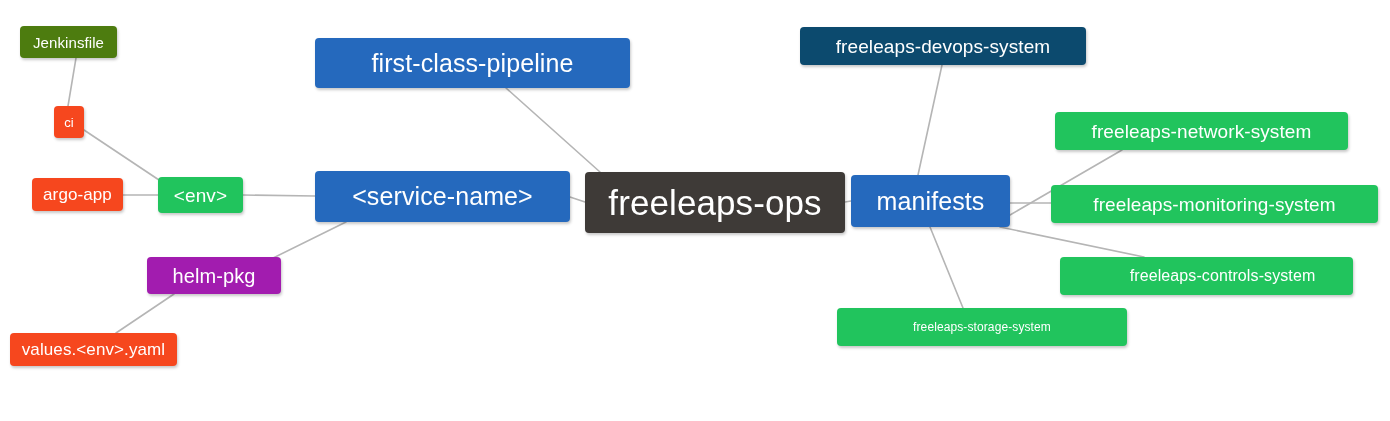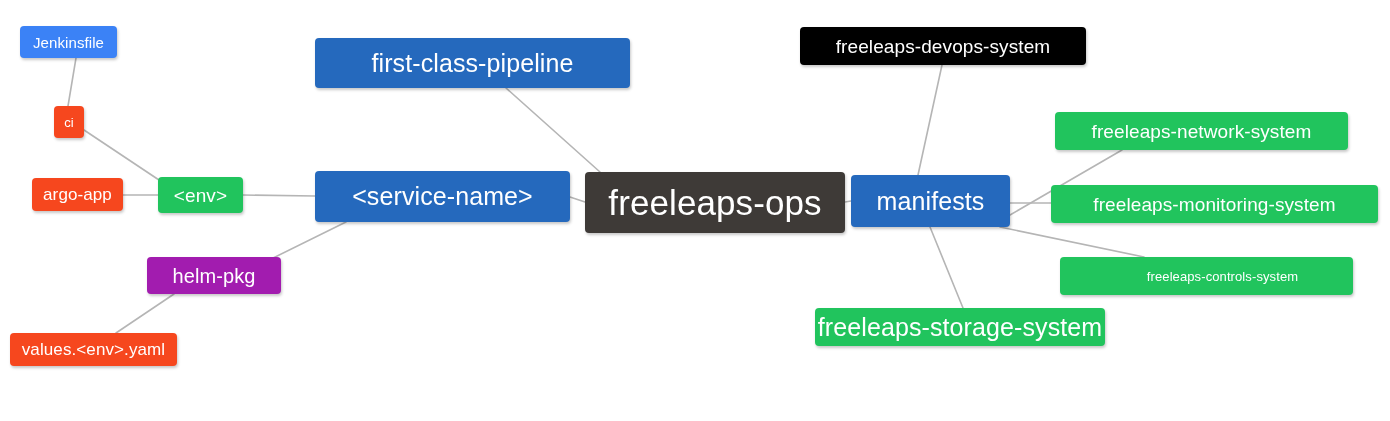--- a/index.html
+++ b/index.html
@@ -78,36 +78,36 @@
       </div>
       <div class="node" style="left: 851px; top: 175px; width: 159px; height: 52px; background: rgb(37, 105, 189); font-size: 25px;">
         <span class="node-label">manifests</span>
       </div>
       <div class="node" style="left: 158px; top: 177px; width: 85px; height: 36px; background: rgb(33, 196, 93); font-size: 19px;">
         <span class="node-label">&lt;env&gt;</span>
       </div>
       <div class="node" style="left: 147px; top: 257px; width: 134px; height: 37px; background: #a21caf; font-size: 20px;">
         <span class="node-label">helm-pkg</span>
       </div>
-      <div class="node" style="left: 800px; top: 27px; width: 286px; height: 38px; background: #000000; font-size: 19px;">
+      <div class="node" style="left: 800px; top: 27px; width: 286px; height: 38px; background: #0c4a6e; font-size: 19px;">
         <span class="node-label">freeleaps-devops-system</span>
       </div>
       <div class="node" style="left: 1055px; top: 112px; width: 293px; height: 38px; background: rgb(33, 196, 93); font-size: 19px;">
         <span class="node-label">freeleaps-network-system</span>
       </div>
       <div class="node" style="left: 1051px; top: 185px; width: 327px; height: 38px; background: rgb(33, 196, 93); font-size: 19px;">
         <span class="node-label">freeleaps-monitoring-system</span>
       </div>
-      <div class="node" style="left: 1060px; top: 257px; width: 293px; height: 38px; background: rgb(33, 196, 93); font-size: 13px; padding-left: 32px;">
+      <div class="node" style="left: 1060px; top: 257px; width: 293px; height: 38px; background: rgb(33, 196, 93); font-size: 16px; padding-left: 32px;">
         <span class="node-label">freeleaps-controls-system</span>
       </div>
-      <div class="node" style="left: 815px; top: 308px; width: 290px; height: 38px; background: rgb(33, 196, 93); font-size: 25px;">
+      <div class="node" style="left: 837px; top: 308px; width: 290px; height: 38px; background: rgb(33, 196, 93); font-size: 12px;">
         <span class="node-label">freeleaps-storage-system</span>
       </div>
-      <div class="node" style="left: 20px; top: 26px; width: 97px; height: 32px; background: #3b82f6; font-size: 15px;">
+      <div class="node" style="left: 20px; top: 26px; width: 97px; height: 32px; background: #4d7c0f; font-size: 15px;">
         <span class="node-label">Jenkinsfile</span>
       </div>
       <div class="node" style="left: 54px; top: 106px; width: 30px; height: 32px; background: rgb(246, 71, 30); font-size: 13px;">
         <span class="node-label">ci</span>
       </div>
       <div class="node" style="left: 32px; top: 178px; width: 91px; height: 33px; background: rgb(246, 71, 30); font-size: 17px;">
         <span class="node-label">argo-app</span>
       </div>
       <div class="node" style="left: 10px; top: 333px; width: 167px; height: 33px; background: rgb(246, 71, 30); font-size: 17px;">
         <span class="node-label">values.&lt;env&gt;.yaml</span>

